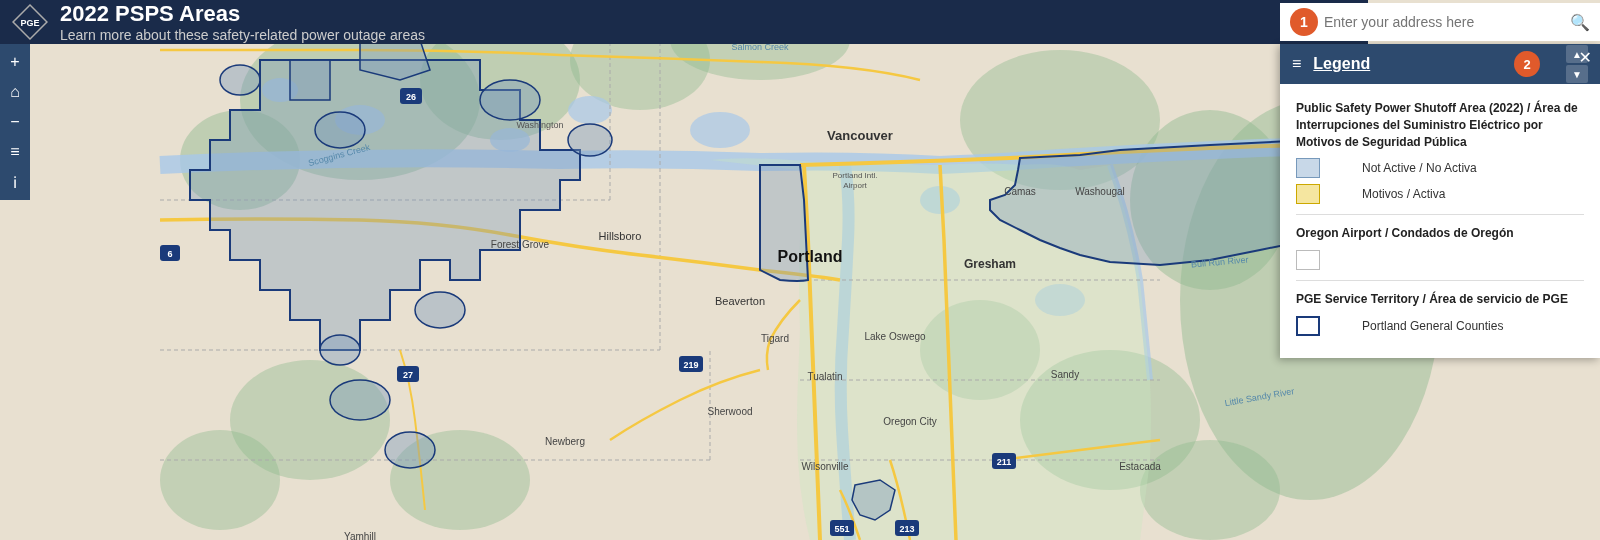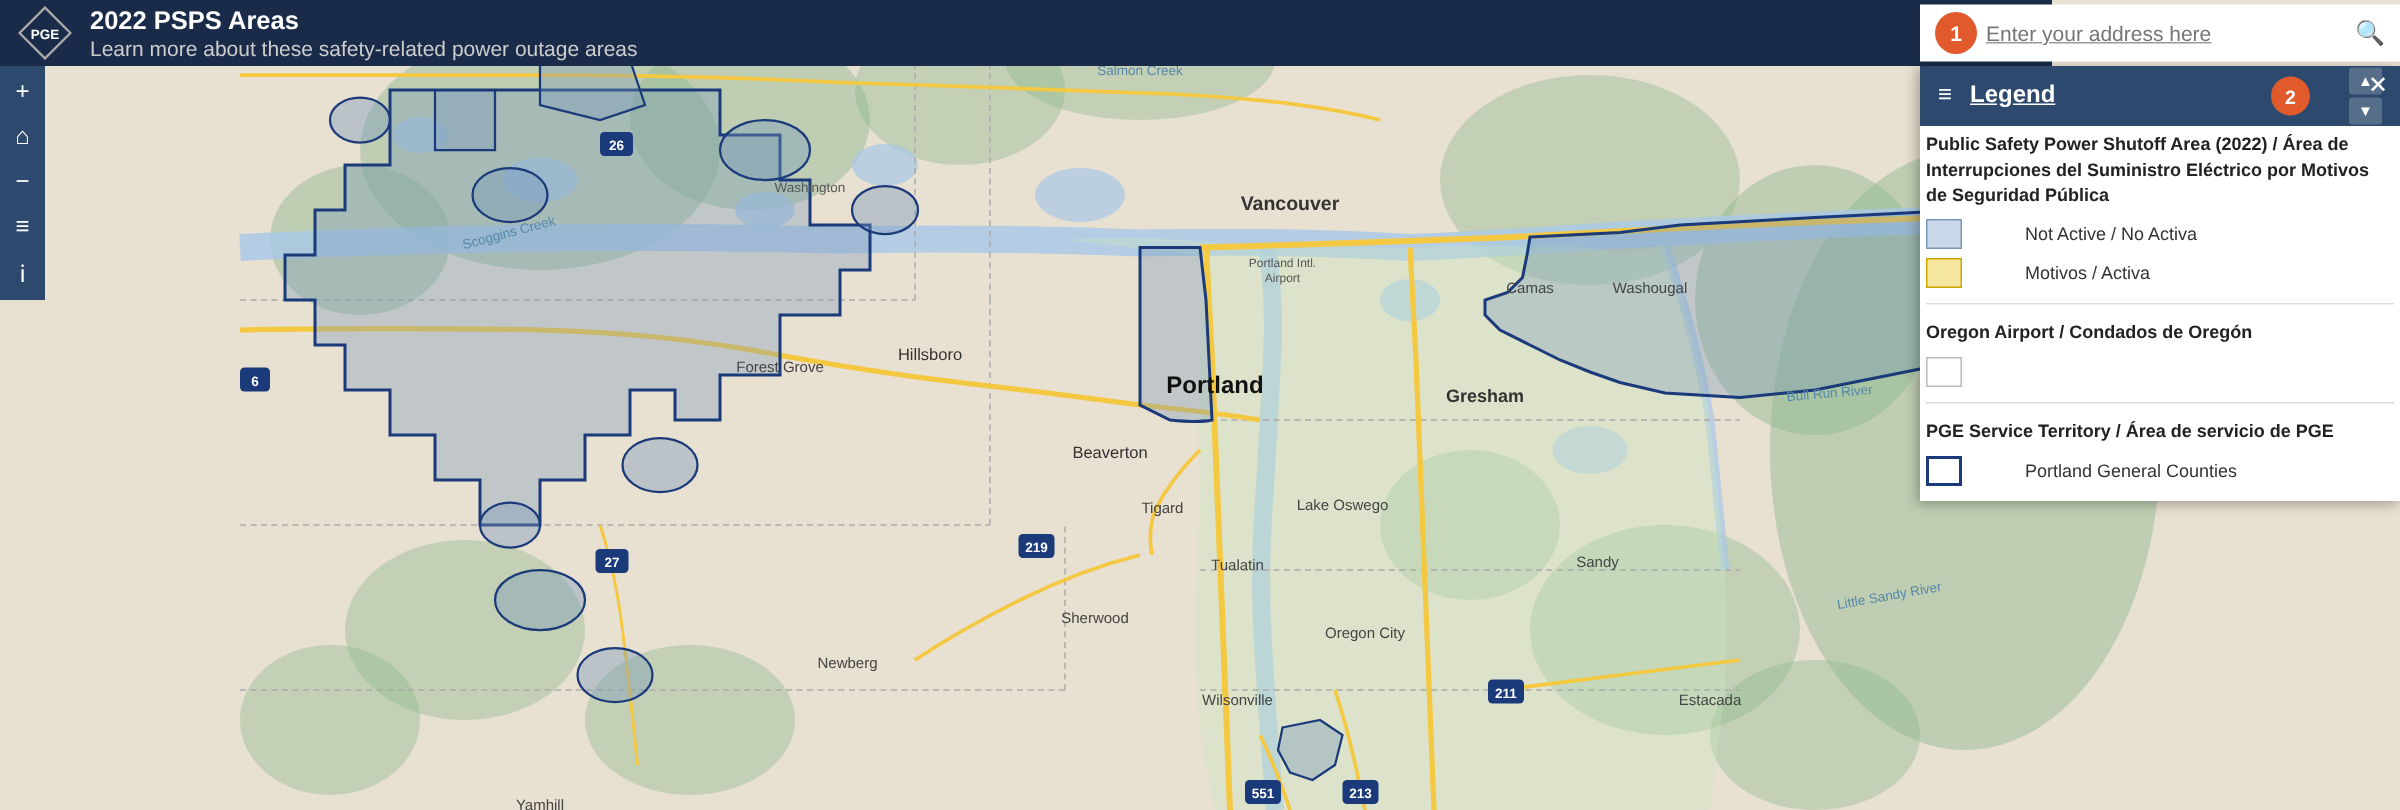--- a/index.html
+++ b/index.html
@@ -37,21 +37,21 @@
     }
 
     #logo-area {
       display: flex;
       align-items: center;
       margin-right: 12px;
     }
 
     #header-text { color: white; }
     #header-title {
-      font-size: 17px;
+      font-size: 22px;
       font-weight: bold;
       line-height: 1.2;
     }
     #header-subtitle {
       font-size: 14px;
       color: #ccc;
     }
 
     
     #search-bar {
@@ -82,21 +82,20 @@
       flex-shrink: 0;
     }
 
     #search-input {
       flex: 1;
       border: none;
       outline: none;
       font-size: 14px;
       color: #999;
       background: transparent;
-      text-decoration: underline;
     }
 
     #search-icon-btn {
       cursor: pointer;
       color: #555;
       font-size: 16px;
     }
 
     
     #left-toolbar {
@@ -184,21 +183,21 @@
       right: 8px;
       background: none;
       border: none;
       color: white;
       font-size: 16px;
       cursor: pointer;
       line-height: 1;
     }
 
     #legend-body {
-      padding: 4px;
+      padding: 16px;
       font-size: 12px;
       border-radius: 12px;
     }
 
     .legend-section-title {
       font-weight: bold;
       font-size: 12px;
       color: #222;
       margin-bottom: 8px;
       line-height: 1.4;

